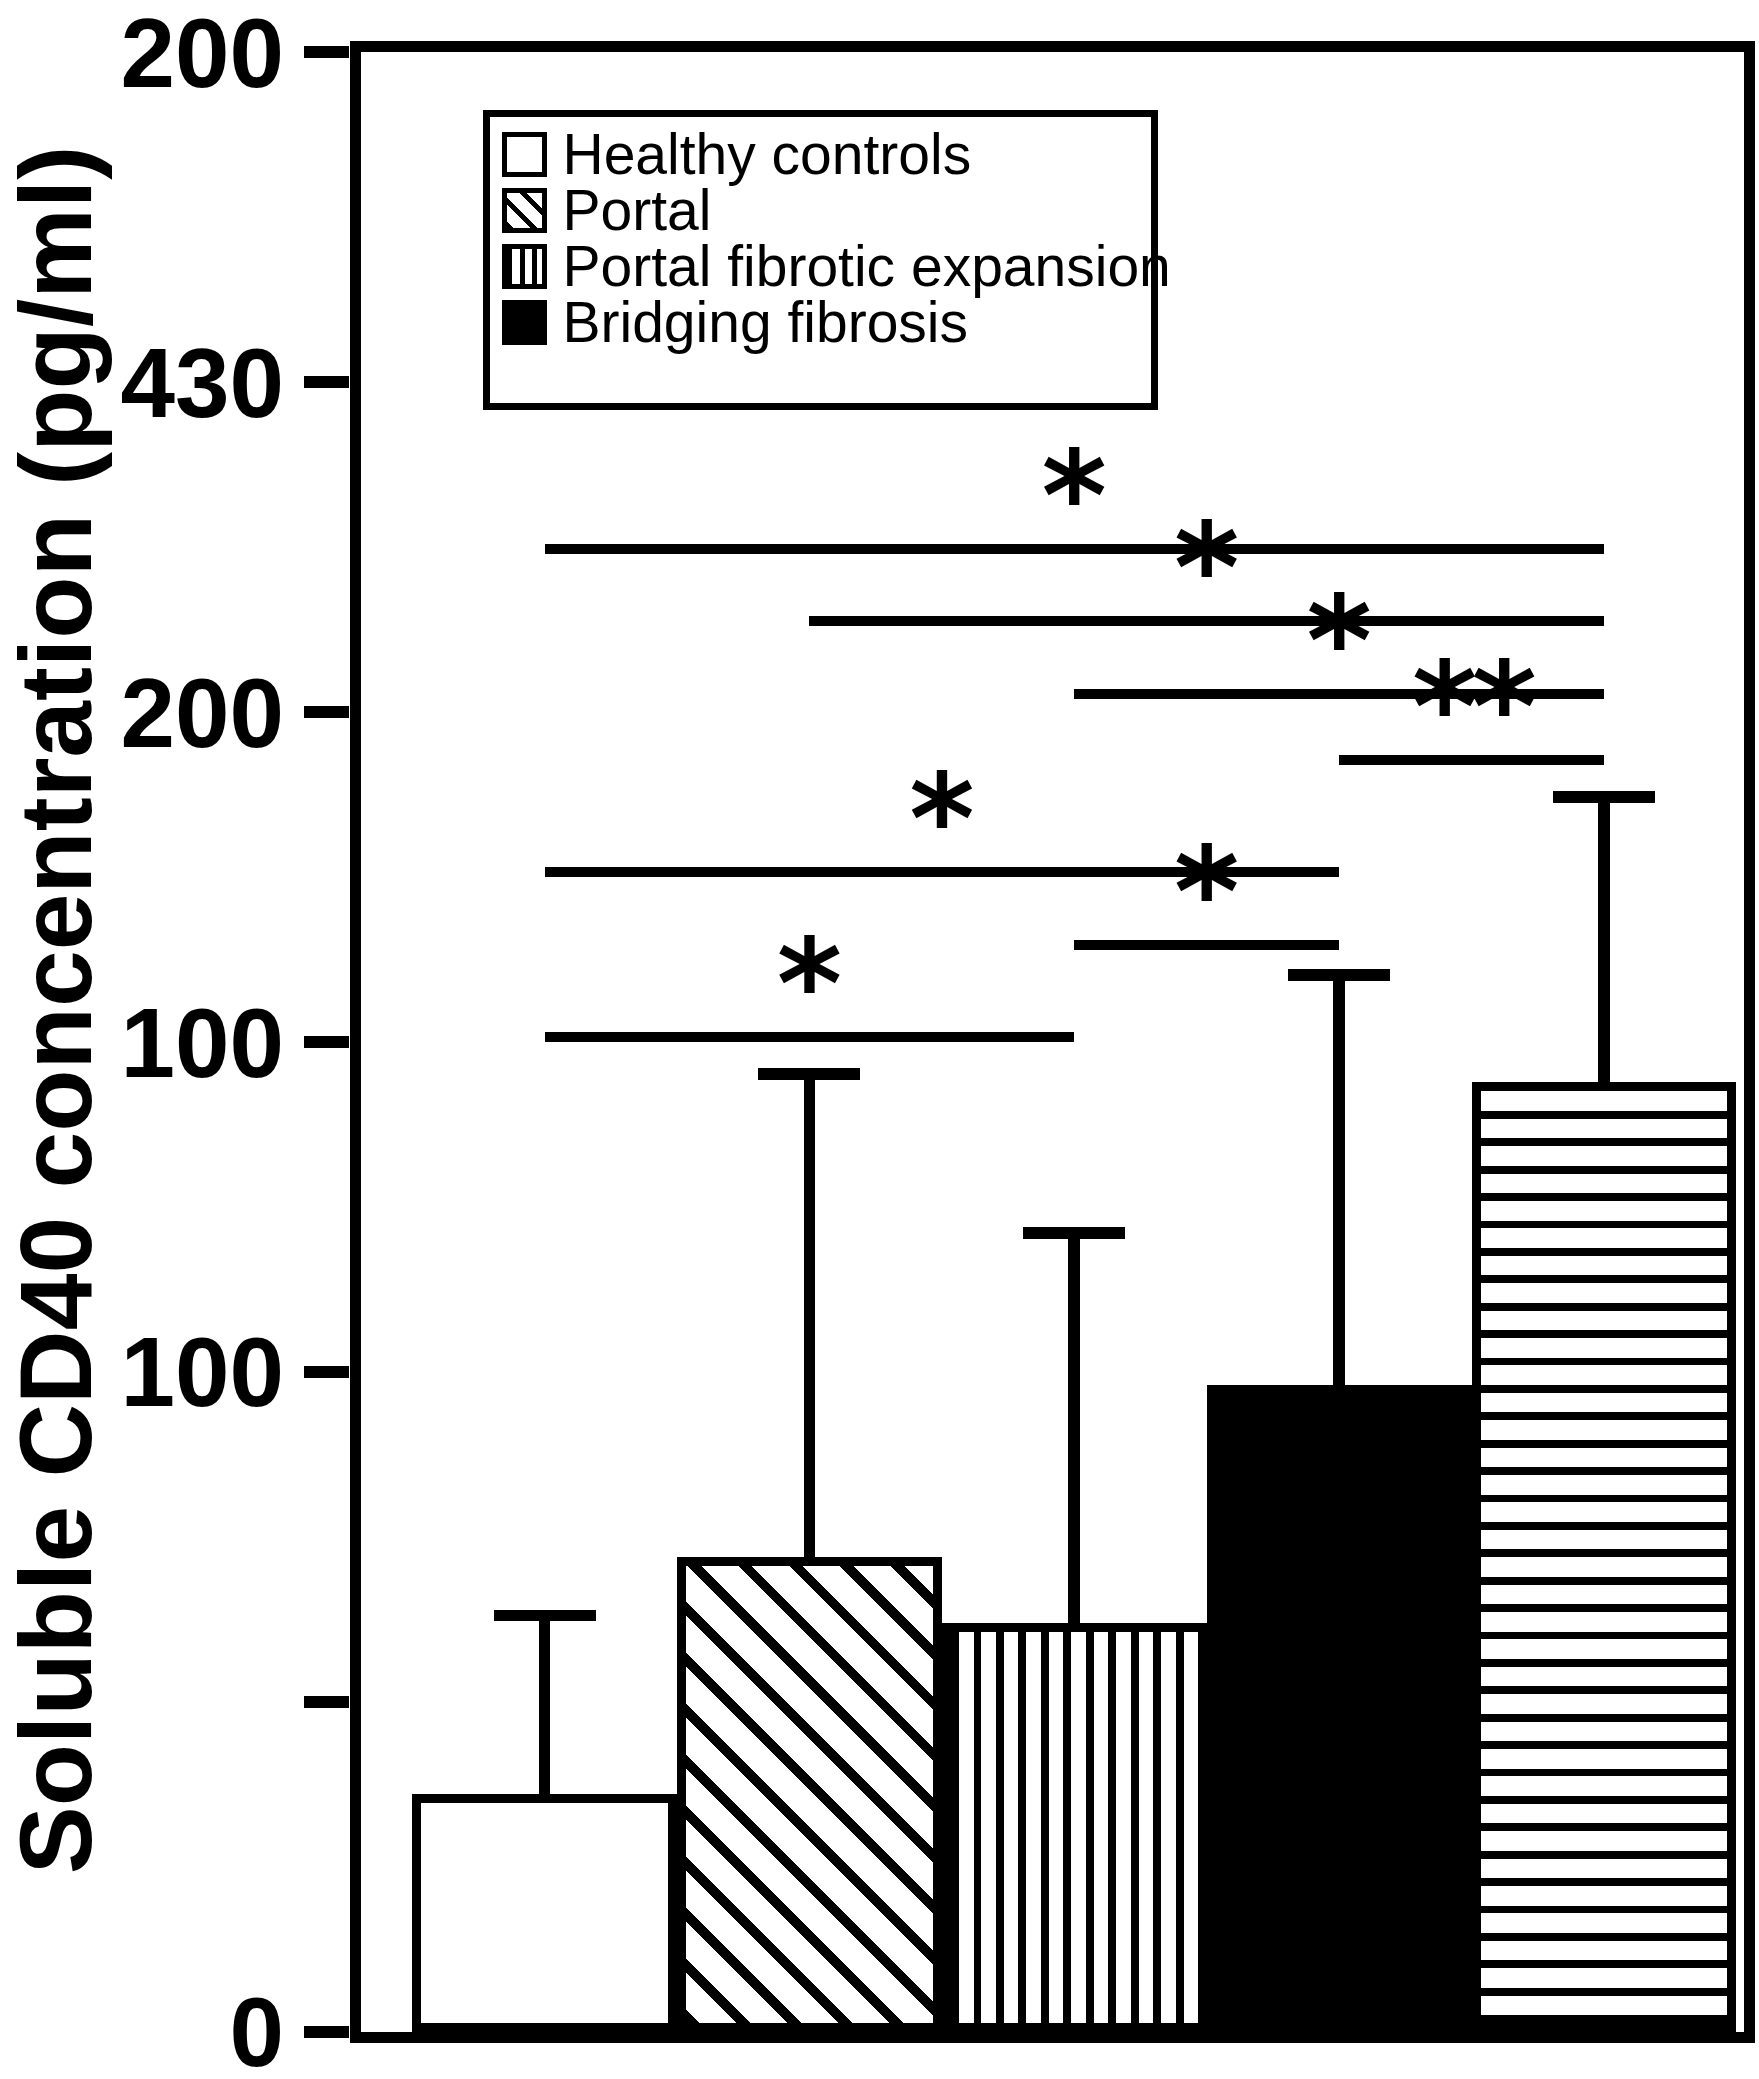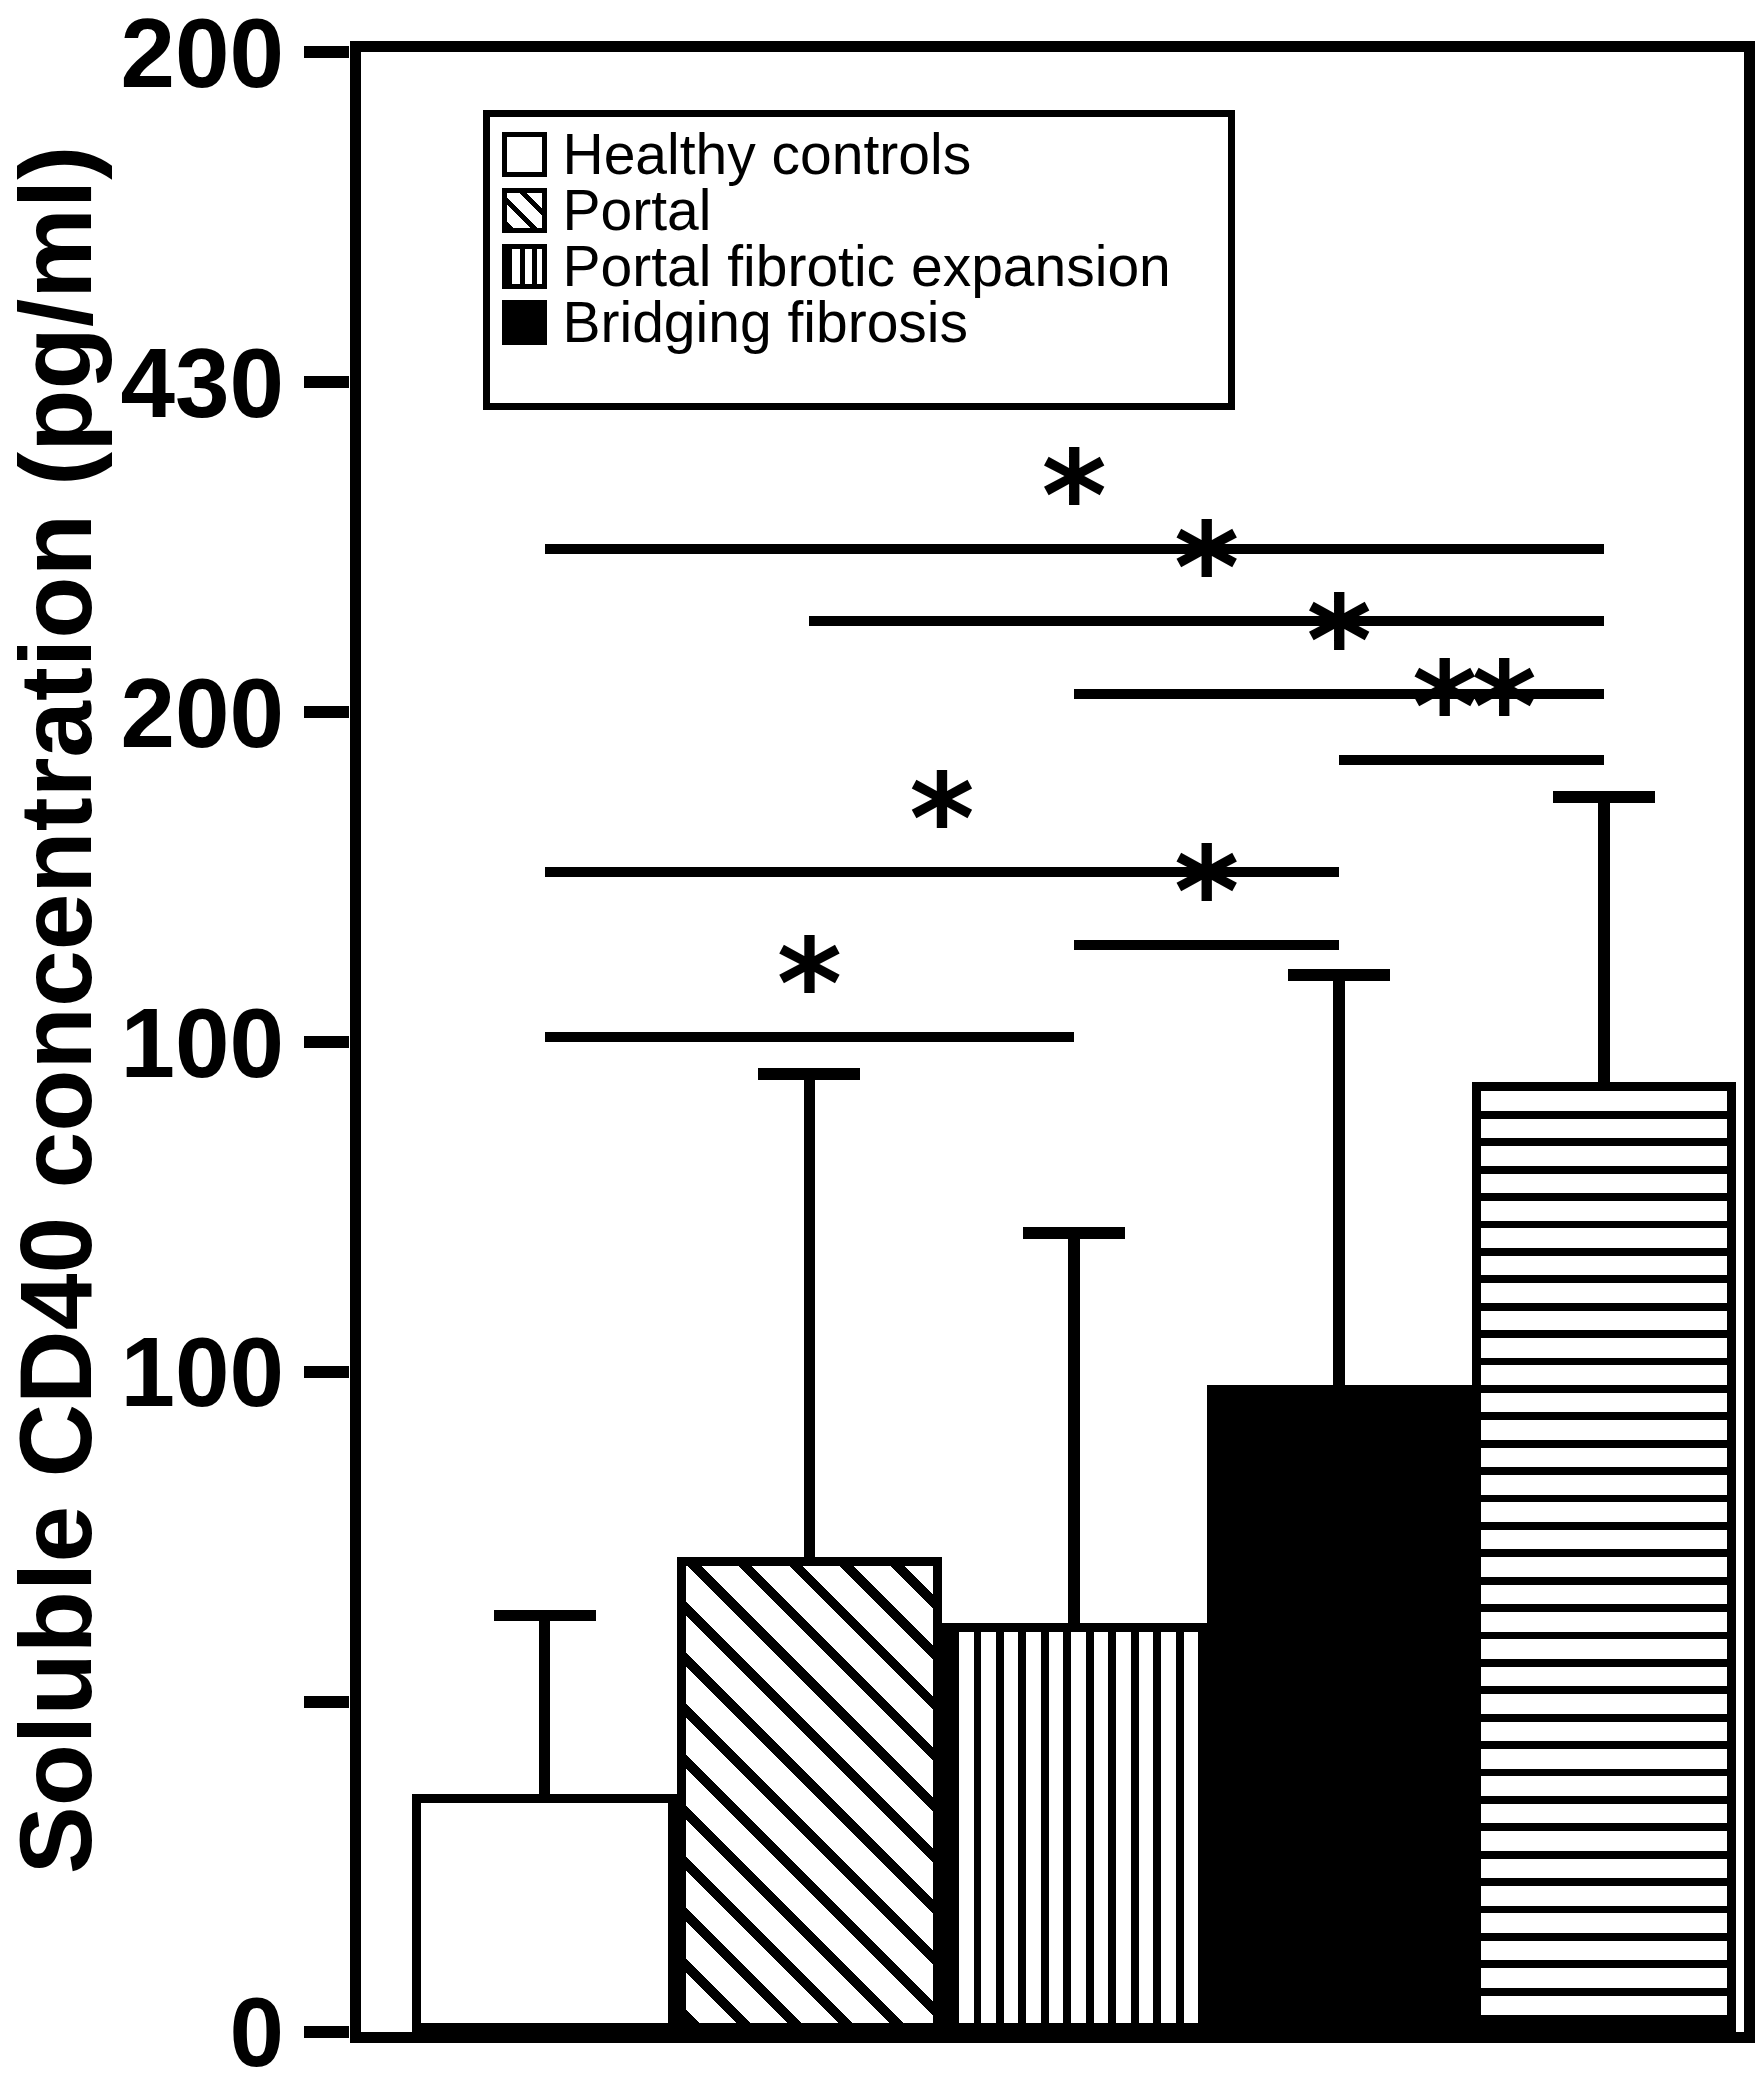--- a/index.html
+++ b/index.html
@@ -97,21 +97,21 @@
     line-height:0.72;
     height:90px;
     overflow:visible;
     white-space:nowrap;
   }
   .sig-label.double{letter-spacing:-5.9px;}
   
   #legend{
     position:absolute;
     left:122px;top:58px;
-    width:752px;height:300px;
+    width:675px;height:300px;
     border:7.8px solid #000;
     box-sizing:border-box;
     background:#fff;
     padding:9.8px 0 0 11.8px;
   }
   .legend-item{
     display:flex;
     align-items:center;
     height:55px;
     margin-bottom:1px;

